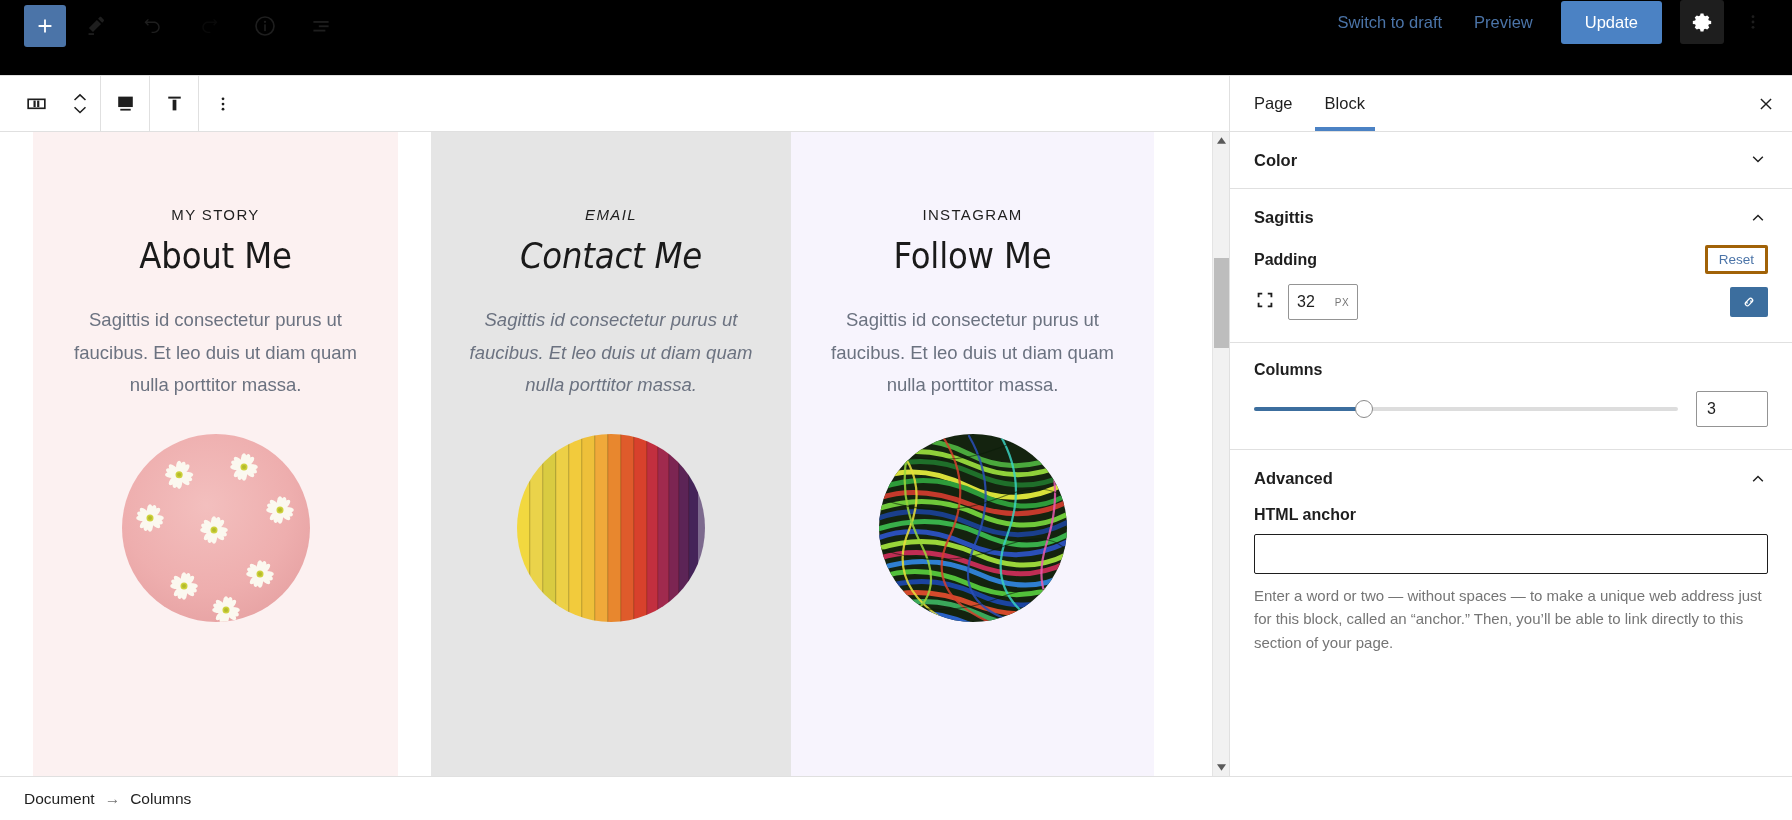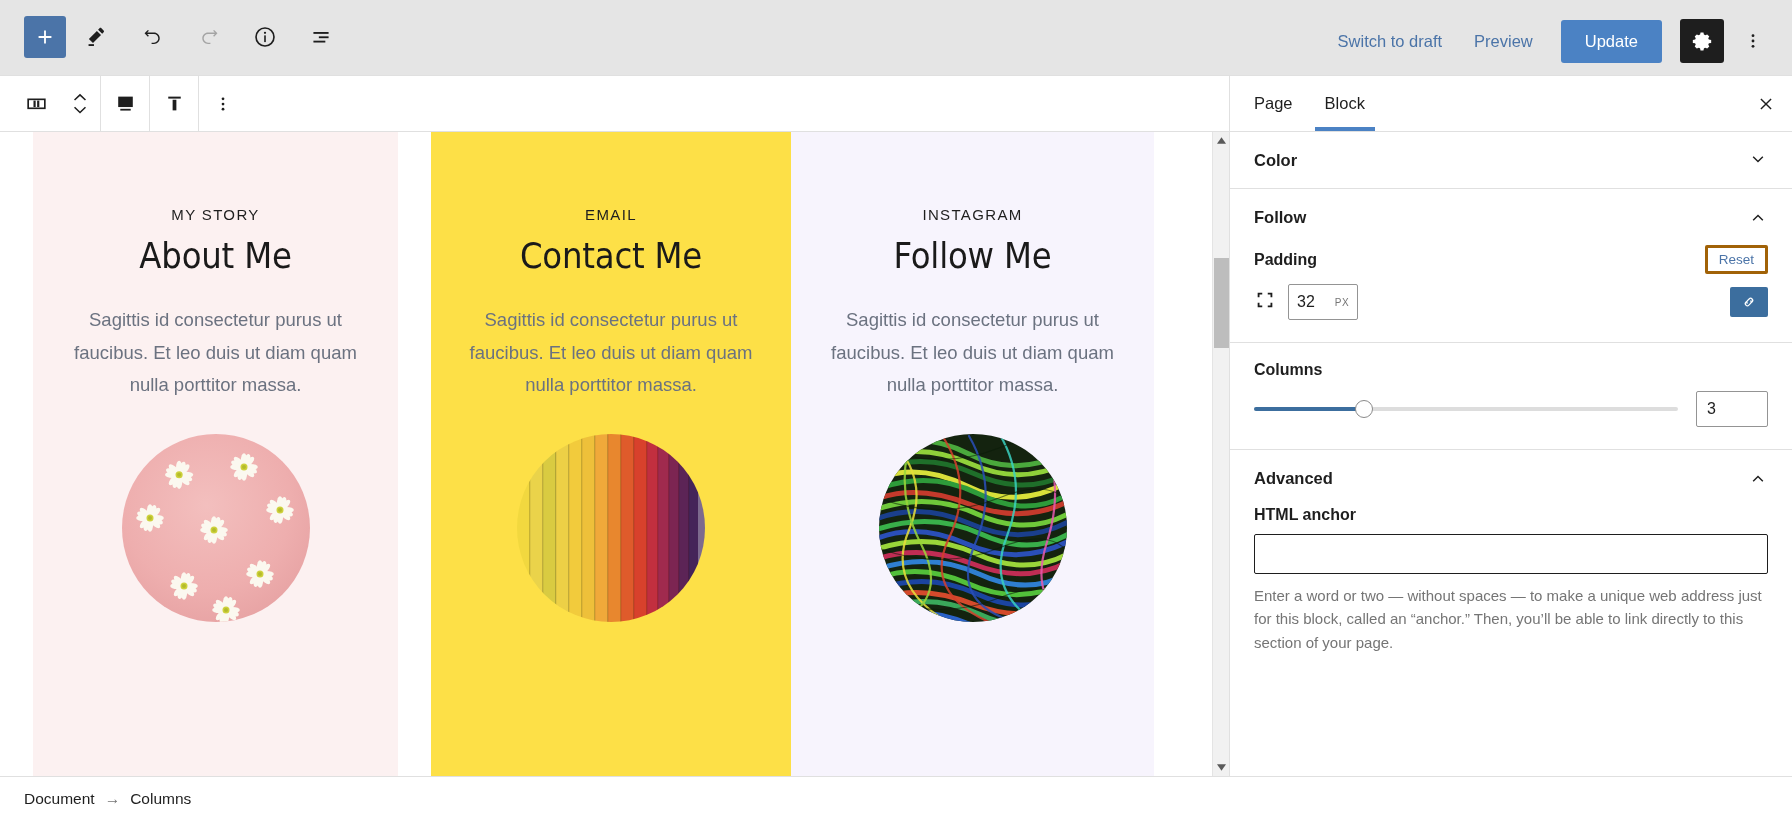--- a/index.html
+++ b/index.html
@@ -10,24 +10,24 @@
     font-family: "Liberation Sans", sans-serif;
     background: #fff;
     color: #1e1e1e;
     -webkit-font-smoothing: antialiased;
   }
   .app { position: relative; width: 1792px; height: 820px; display: flex; flex-direction: column; }
 
   
   .header {
     height: 76px; min-height: 76px;
-    display: flex; align-items: flex-end;
-    background: #e5e5e5;
+    display: flex; align-items: flex-start;
+    background: #000000;
     border-bottom: 1px solid #e0e0e0;
-    padding: 0 18px 12px 24px;
+    padding: 0 18px 0 24px;
   }
   .hdr-left { display: flex; align-items: center; gap: 6px; }
   .hdr-right { margin-left: auto; display: flex; align-items: center; gap: 4px; }
 
   .add-btn {
     width: 42px; height: 42px; border-radius: 3px;
     background: #4b74a8;
     display: flex; align-items: center; justify-content: center;
     cursor: pointer; border: none;
   }
@@ -89,21 +89,21 @@
     background: #fff;
   }
   .columns-block { display: flex; height: 100%; padding-left: 33px; }
   .col {
     position: relative;
     padding: 74px 24px 0;
     text-align: center;
   }
   .col-1 { width: 365px; background: #fcf1f1; }
   .col-gap { width: 33px; background: #fff; }
-  .col-2 { width: 360px; background: #fde047; }
+  .col-2 { width: 360px; background: #e5e5e5; font-style: italic; }
   .col-3 { width: 363px; background: #f7f4fd; }
 
   .eyebrow {
     font-size: 15px; letter-spacing: .09em; text-transform: uppercase;
     color: #1e1e1e; font-weight: 400;
   }
   .col-title {
     font-family: "DejaVu Sans Condensed", "Liberation Sans Narrow", "Liberation Sans", sans-serif;
     font-size: 36px; font-weight: 300; line-height: 1.15;
     margin-top: 12px; color: #1a1a1a; letter-spacing: -.2px;
@@ -519,21 +519,21 @@
           <span class="panel-chevron">
             <svg width="20" height="20" viewBox="0 0 24 24">
               <path d="M12 15 5.6 8.6 6.8 7.4 12 12.6l5.2-5.2 1.2 1.2z" fill="#1e1e1e"></path>
             </svg>
           </span>
         </div>
       </div>
 
       <div class="panel">
         <div class="panel-head">
-          <span class="panel-title">Follow</span>
+          <span class="panel-title">Sagittis</span>
           <span class="panel-chevron">
             <svg width="20" height="20" viewBox="0 0 24 24">
               <path d="M12 9 18.4 15.4 17.2 16.6 12 11.4 6.8 16.6 5.6 15.4z" fill="#1e1e1e"></path>
             </svg>
           </span>
         </div>
 
         <div class="panel-body">
           <div class="field-row">
             <span class="field-label">Padding</span>

